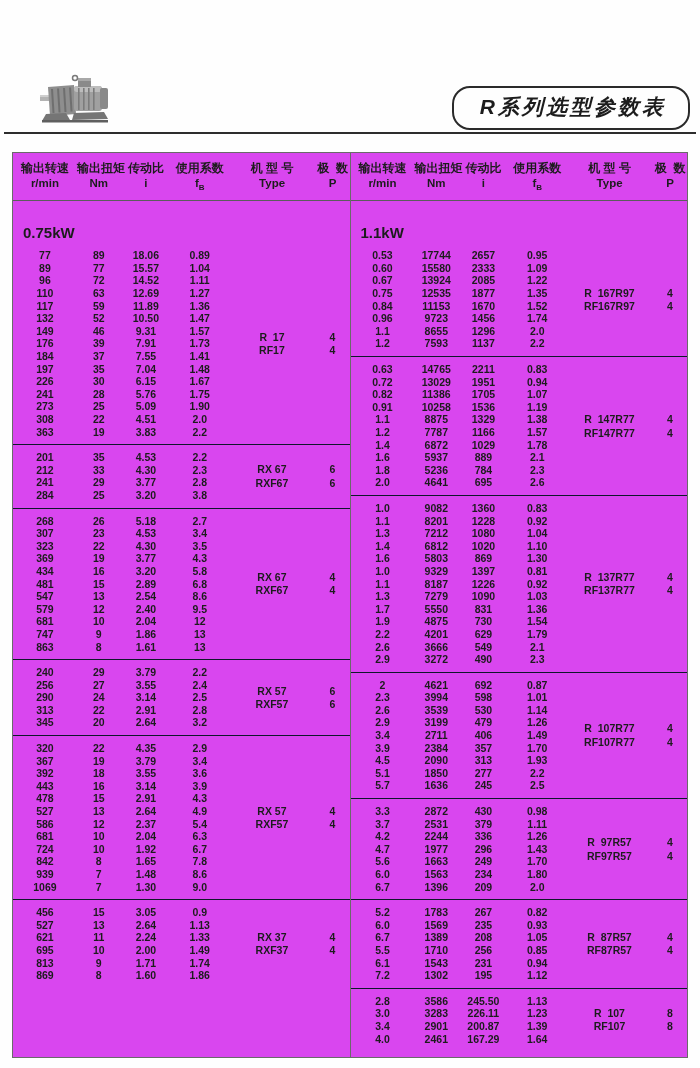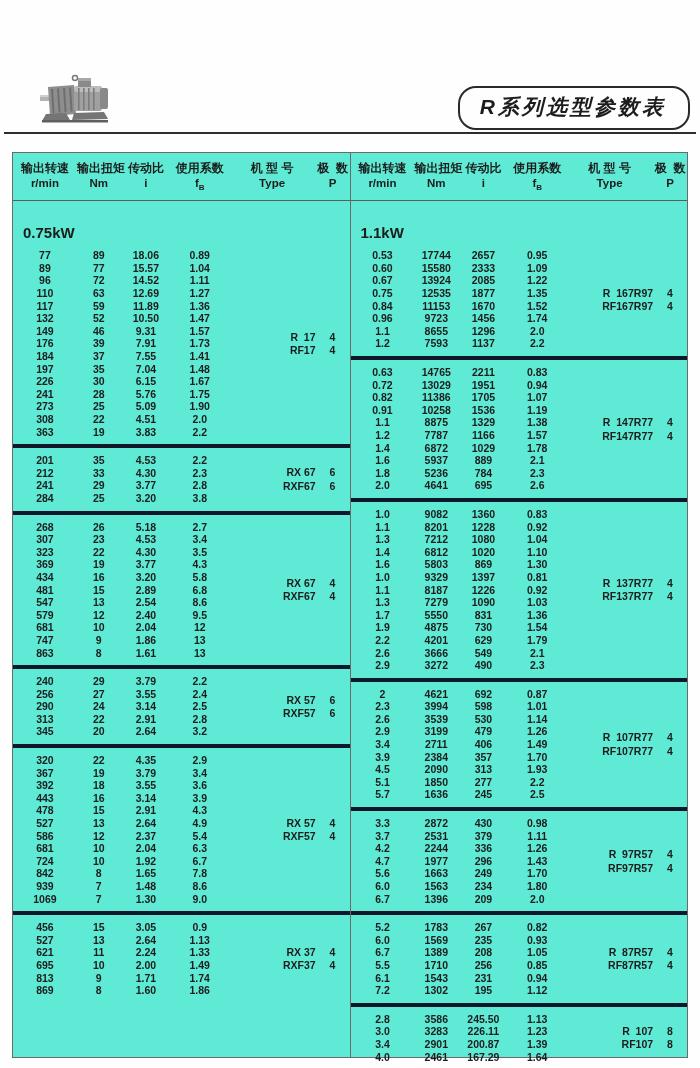--- a/index.html
+++ b/index.html
@@ -3,51 +3,51 @@
 <meta charset="utf-8">
 <style>
   html,body{margin:0;padding:0;background:#ffffff;}
   body{width:700px;height:1068px;font-family:"Liberation Sans",sans-serif;color:#1c1c1c;}
   .page{position:relative;width:700px;height:1068px;background:#fefefe;overflow:hidden;}
 
   
   .topbar{position:absolute;top:68px;left:0;right:0;height:64px;}
   .motor-wrap{position:absolute;left:38px;top:4px;width:80px;height:56px;}
   .titlebox{position:absolute;right:10px;top:18px;border:2px solid #2a2a2a;border-radius:18px;
-            padding:5px 22px 7px 20px;font-size:21px;font-weight:bold;font-style:italic;letter-spacing:3px;}
+            padding:5px 22px 7px 26px;font-size:21px;font-weight:bold;font-style:italic;letter-spacing:3px;}
   .top-rule{position:absolute;top:132px;left:4px;right:4px;height:2px;background:#2d2d2d;}
 
   
   .tablebox{position:absolute;top:152px;left:12px;width:676px;height:906px;border:1px solid #6a6a6a;
-            display:flex;box-sizing:border-box;background:#5eead4;}
+            display:flex;box-sizing:border-box;background:#d946ef;}
   .half{flex:1;display:flex;flex-direction:column;min-width:0;}
   .half.left{border-right:1px solid #6a6a6a;}
 
   .colheader{border-bottom:1px solid #5c5c5c;padding:7px 0 5px 0;
              display:grid;grid-template-columns:19% 13% 15% 17% 26% 10%;}
   .hcell{text-align:center;}
   .hzh{display:block;font-size:12px;font-weight:bold;line-height:16px;white-space:pre;}
   .hunit{display:block;font-size:11.5px;font-weight:bold;line-height:15px;}
   .hunit sub{font-size:8px;}
 
   .power{font-size:15px;font-weight:bold;padding:4px 0 1px 10px;line-height:19px;margin-top:18px;}
 
   .sections{flex:1;display:flex;flex-direction:column;}
-  .section{border-bottom:4px solid #0f172a;padding:6px 0;}
+  .section{border-bottom:1px solid #0f172a;padding:6px 0;}
   .section:last-child{border-bottom:none;flex:1;}
   .sec-inner{position:relative;}
 
   .row{display:grid;grid-template-columns:19% 13% 15% 17%;height:12.6px;line-height:12.6px;
        font-size:10.5px;font-weight:bold;}
   .cell{text-align:center;white-space:nowrap;}
 
   .typeblock{position:absolute;left:64%;width:36%;top:50%;transform:translateY(-50%);}
   .typeline{display:grid;grid-template-columns:72% 28%;height:13.5px;line-height:13.5px;
             font-size:10.5px;font-weight:bold;}
-  .type-label{white-space:pre;text-align:right;}
+  .type-label{white-space:pre;text-align:center;}
   .poles{text-align:center;}
 </style>
 </head>
 <body>
 
 <div class="page">
 
   <div class="topbar">
     <div class="motor-wrap">
       <svg width="80" height="56" viewBox="0 0 80 56">

